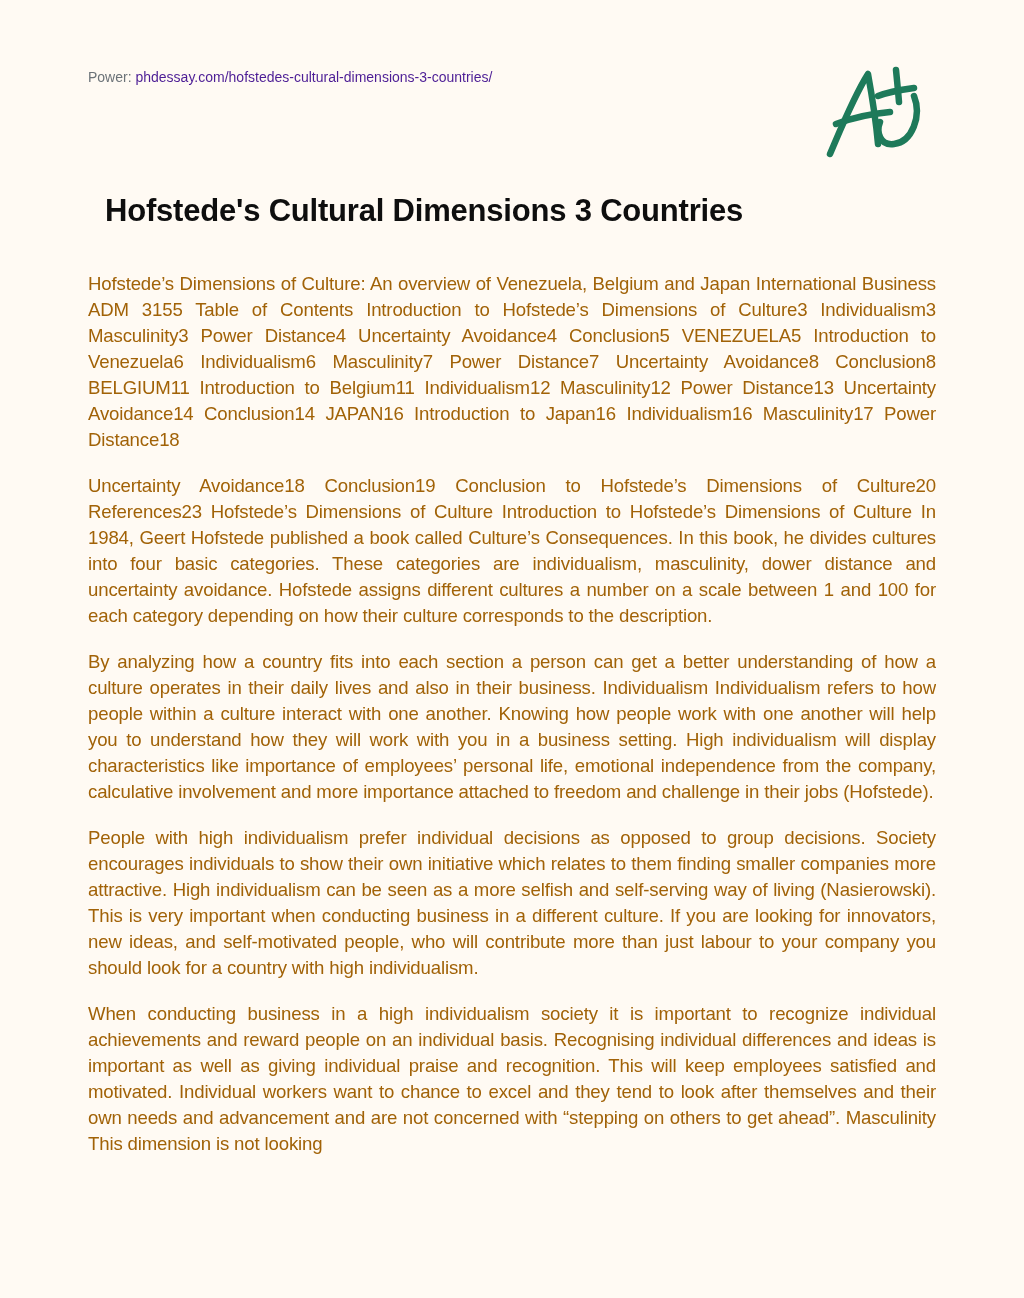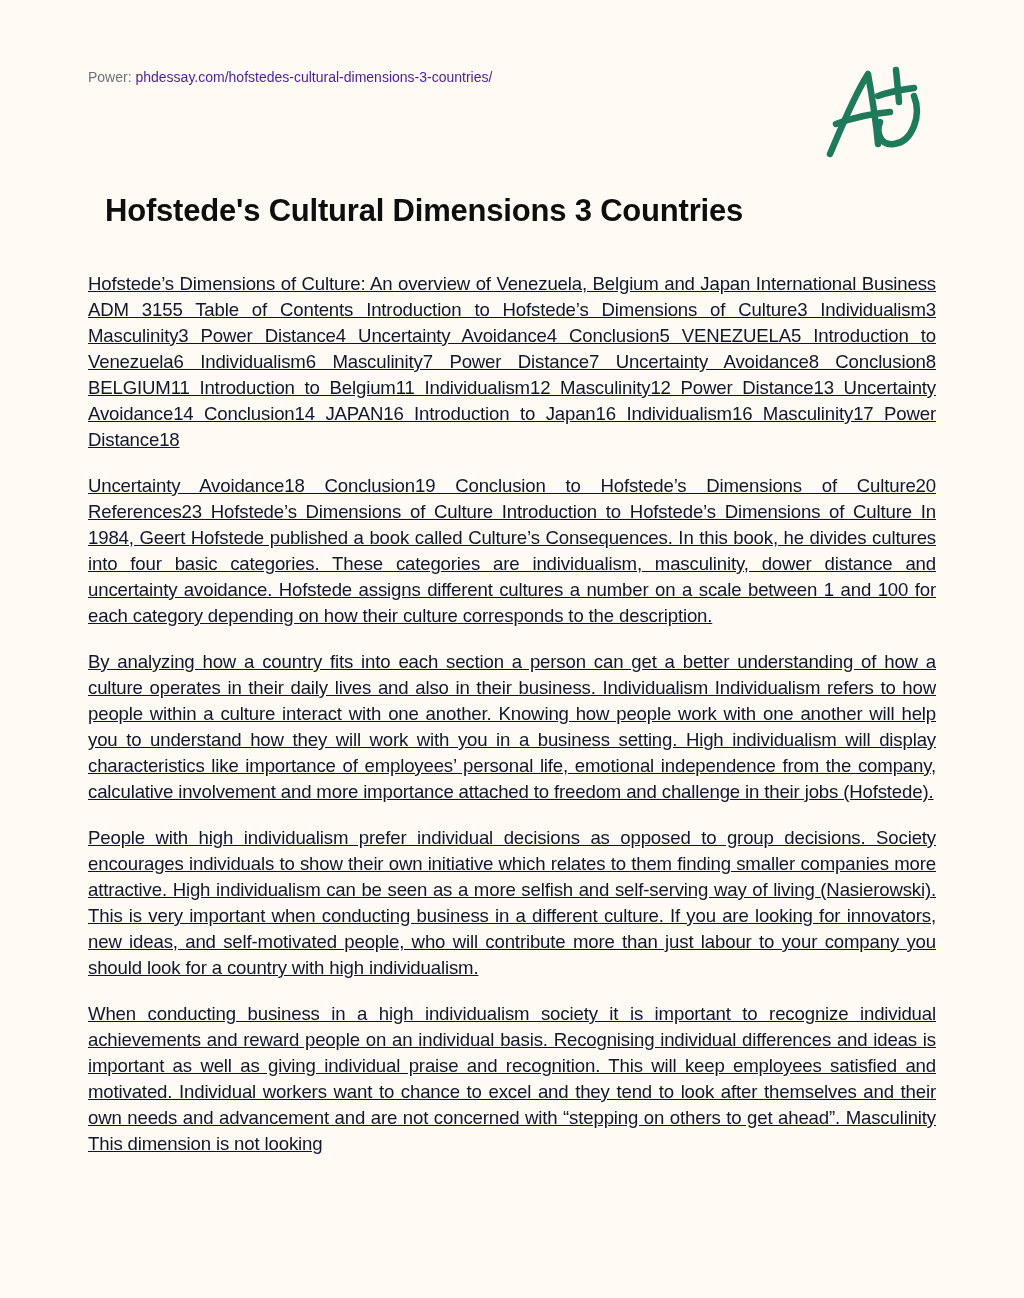--- a/index.html
+++ b/index.html
@@ -63,23 +63,22 @@
       top: 271px;
       width: 848px;
       height: 984px;
       overflow: hidden;
     }
     .content p {
       margin: 0 0 20px 0;
       font-size: 18.6px;
       line-height: 26px;
       text-align: justify;
-      color: #0f172a;
+      color: #a16207;
       letter-spacing: -0.15px;
-      text-decoration: underline;
     }
   </style>
 </head>
 <body>
 
 <div class="header">
   <div class="source">
     <span>Power: </span><a>phdessay.com/hofstedes-cultural-dimensions-3-countries/</a>
   </div>
 </div>

